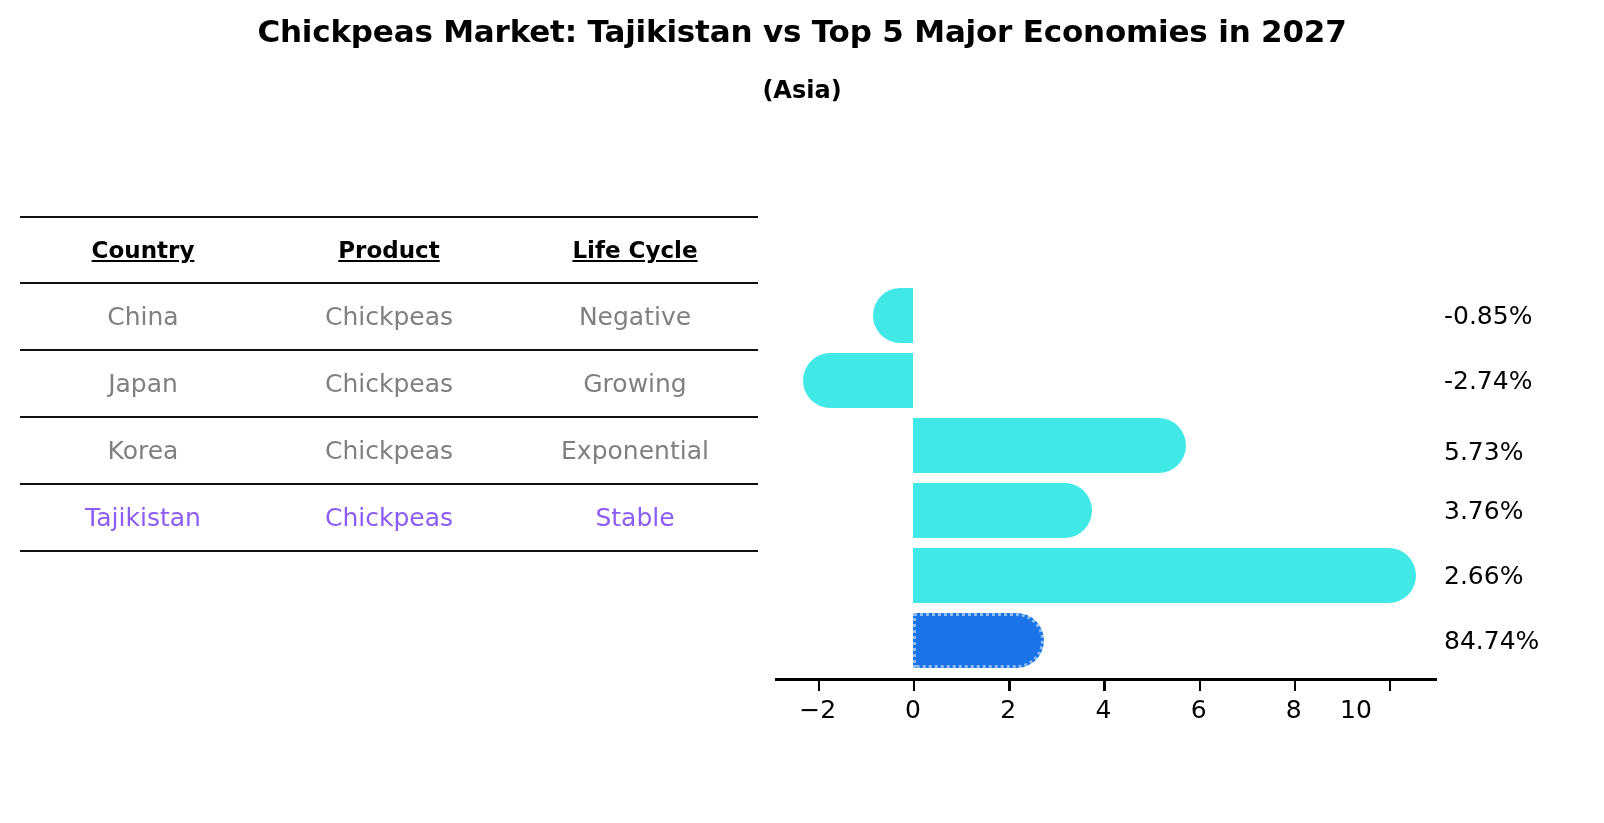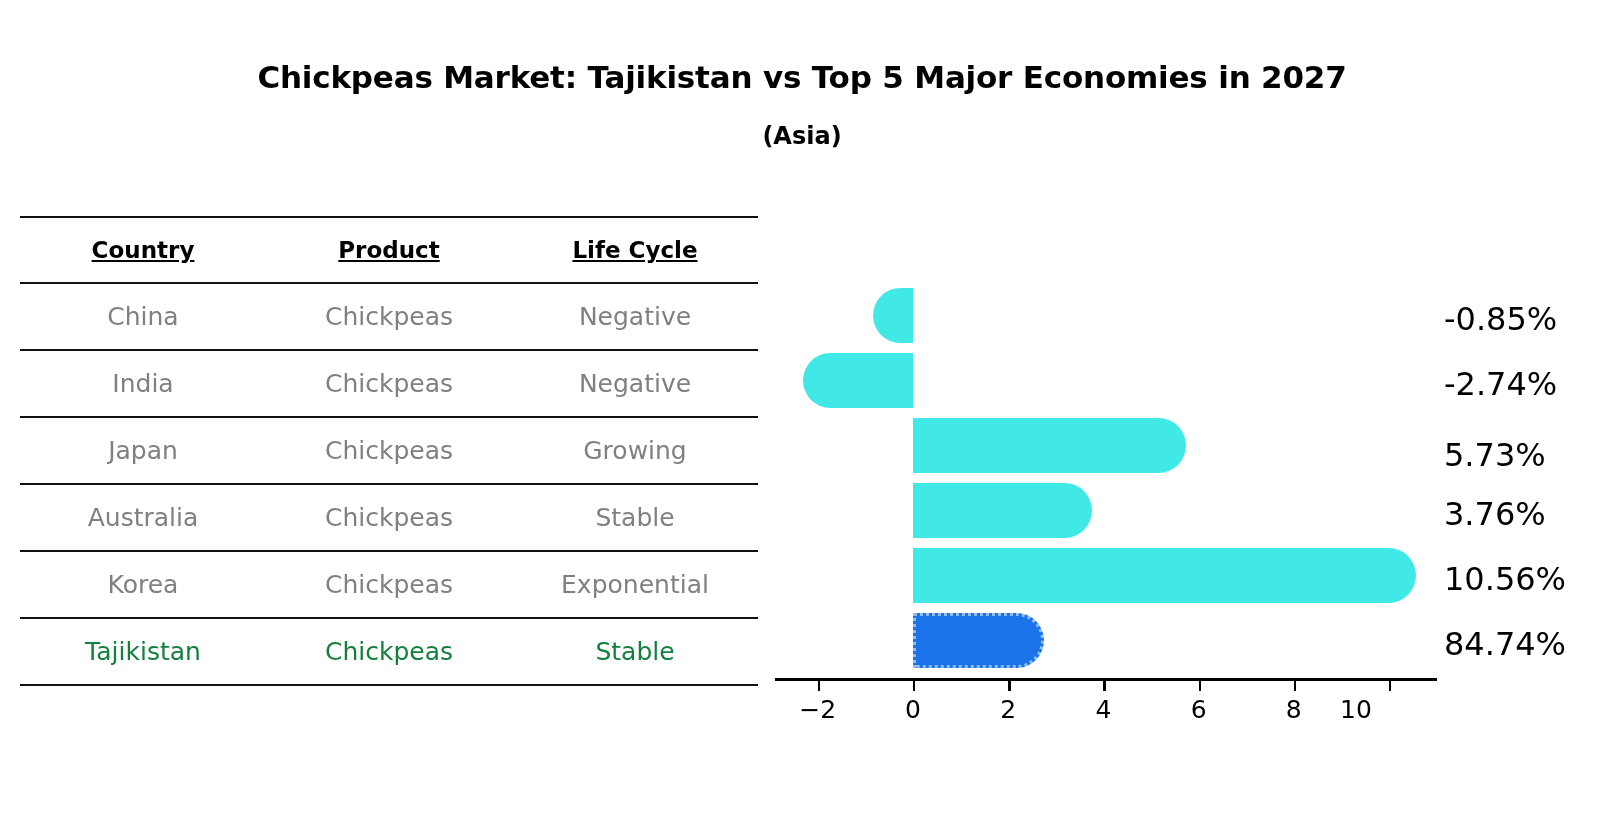--- a/index.html
+++ b/index.html
@@ -22,21 +22,20 @@
     top: 14px;
     width: 1604px;
     text-align: center;
   }
   .chart-title {
     font-size: 31px;
     font-weight: bold;
     color: #000000;
     letter-spacing: -0.2px;
     line-height: 1.15;
-    margin-top: 46px;
   }
   .chart-subtitle {
     font-size: 24px;
     font-weight: bold;
     color: #000000;
     margin-top: 26px;
   }
 
   
   .table-panel {
@@ -73,21 +72,21 @@
     text-decoration: underline;
   }
   table.meta-table thead tr {
     border-top: 2.0px solid #111111;
     border-bottom: 2.0px solid #111111;
   }
   table.meta-table tbody tr {
     border-bottom: 2.0px solid #111111;
   }
   table.meta-table tbody tr.highlight td {
-    color: #15803d;
+    color: #8b5cf6;
   }
 
   
   .plot-panel {
     position: absolute;
     left: 0;
     top: 0;
     width: 1604px;
     height: 823px;
     pointer-events: none;
@@ -118,21 +117,21 @@
     border-bottom: 3px dotted #8fbdf2;
     border-left: 3px dotted #8fbdf2;
     border-right: 3px dotted #8fbdf2;
     box-sizing: border-box;
   }
 
   
   .value-label {
     position: absolute;
     left: 1444px;
-    font-size: 32px;
+    font-size: 25px;
     color: #000000;
     white-space: nowrap;
     line-height: 1;
   }
 
   
   .axis-spine {
     position: absolute;
     left: 775px;
     top: 678px;
@@ -179,33 +178,23 @@
         <th>Life Cycle</th>
       </tr>
     </thead>
     <tbody>
       <tr>
         <td>China</td>
         <td>Chickpeas</td>
         <td>Negative</td>
       </tr>
       <tr>
-        <td>India</td>
-        <td>Chickpeas</td>
-        <td>Negative</td>
-      </tr>
-      <tr>
         <td>Japan</td>
         <td>Chickpeas</td>
         <td>Growing</td>
-      </tr>
-      <tr>
-        <td>Australia</td>
-        <td>Chickpeas</td>
-        <td>Stable</td>
       </tr>
       <tr>
         <td>Korea</td>
         <td>Chickpeas</td>
         <td>Exponential</td>
       </tr>
       <tr class="highlight">
         <td>Tajikistan</td>
         <td>Chickpeas</td>
         <td>Stable</td>
@@ -218,21 +207,21 @@
   <div class="bars-layer" id="bars-layer">
       <div class="bar neg" style="top: 288px; height: 55px; left: 872.54px; width: 40.46px;"></div>
       <div class="value-label" style="top: 302.5px;">-0.85%</div>
       <div class="bar neg" style="top: 353px; height: 55px; left: 802.568px; width: 110.432px;"></div>
       <div class="value-label" style="top: 367.5px;">-2.74%</div>
       <div class="bar pos" style="top: 418px; height: 55px; left: 913px; width: 272.748px;"></div>
       <div class="value-label" style="top: 439px;">5.73%</div>
       <div class="bar pos" style="top: 483px; height: 55px; left: 913px; width: 178.976px;"></div>
       <div class="value-label" style="top: 497.5px;">3.76%</div>
       <div class="bar pos" style="top: 548px; height: 55px; left: 913px; width: 502.656px;"></div>
-      <div class="value-label" style="top: 562.5px;">10.56%</div>
+      <div class="value-label" style="top: 562.5px;">2.66%</div>
       <div class="bar pos target" style="top: 613px; height: 55px; left: 913px; width: 130.9px;"></div>
       <div class="value-label" style="top: 627.5px;">84.74%</div>
     </div>
 
   <div class="axis-spine"></div>
   <div id="ticks-layer">
       <div class="tick" style="left: 817.8px;"></div>
       <div class="tick-label" style="left: 817.8px;">−2</div>
       <div class="tick" style="left: 913px;"></div>
       <div class="tick-label" style="left: 913px;">0</div>

